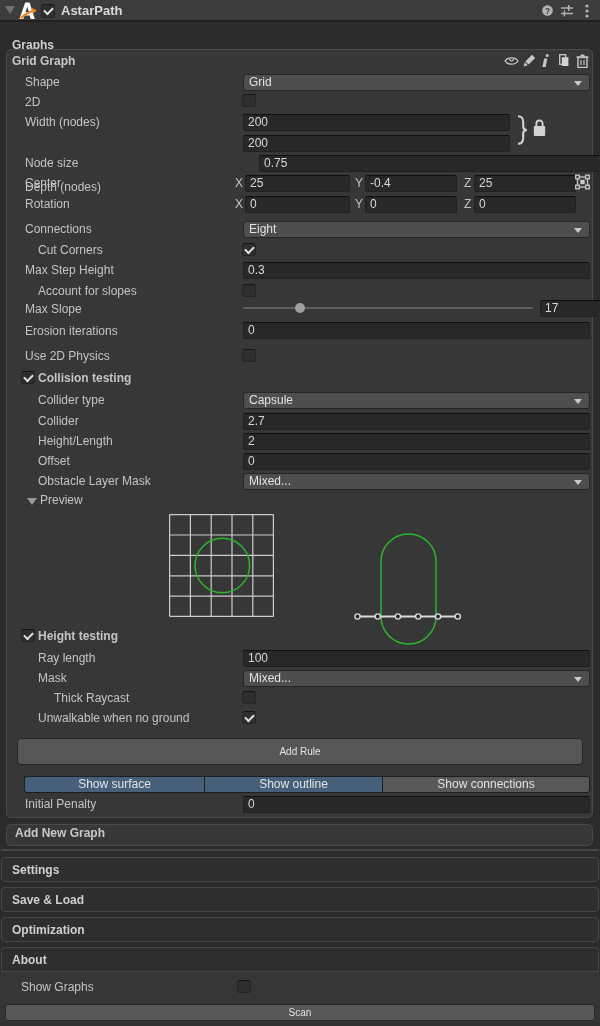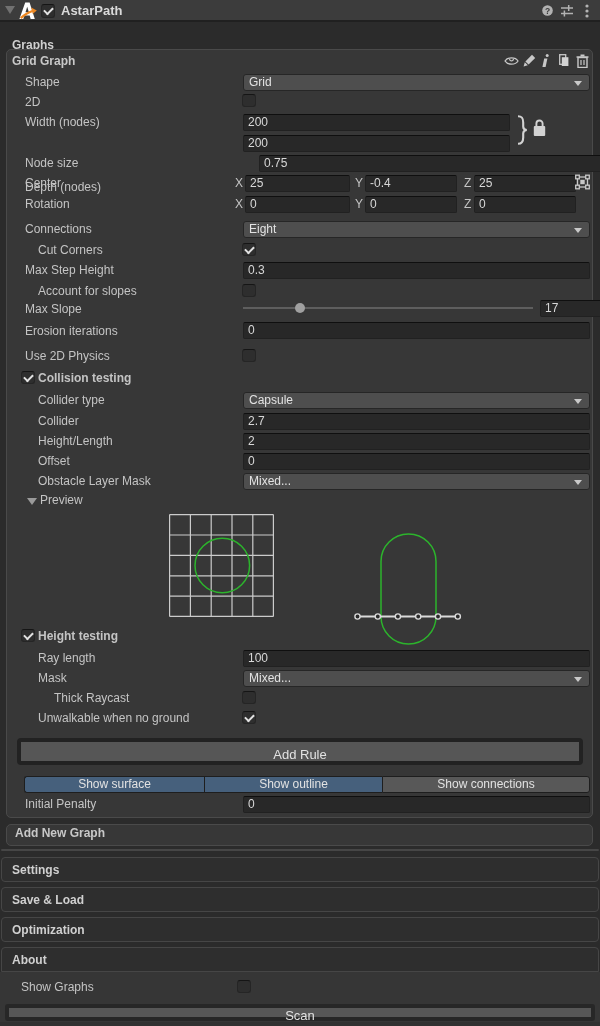--- a/index.html
+++ b/index.html
@@ -7,21 +7,21 @@
 body { font-family:"Liberation Sans", sans-serif; font-size:12px; color:#C4C4C4; }
 #page { position:relative; width:600px; height:1026px; }
 .lab { position:absolute; font-size:12px; line-height:14px; color:#C4C4C4; white-space:nowrap; }
 .bold { font-weight:bold; }
 .fld { position:absolute; height:17px; background:#282828; border:1px solid #212121; border-top-color:#0F0F0F; border-radius:2px; color:#D8D8D8; font-size:12px; line-height:15px; padding-left:4px; white-space:nowrap; }
 .drop { position:absolute; height:17px; background:#4E4E4E; border:1px solid #262626; border-radius:3px; color:#E2E2E2; font-size:12px; line-height:15px; padding-left:5px; white-space:nowrap; }
 .drop:after { content:""; position:absolute; right:7px; top:6px; width:0; height:0; border-left:4px solid transparent; border-right:4px solid transparent; border-top:5px solid #C9C9C9; }
 .chk { position:absolute; width:14px; height:13px; background:#2E2E2E; border:1px solid #252525; border-top-color:#151515; border-radius:3px; }
 .chk.on:after { content:""; position:absolute; left:2px; top:1.5px; width:7px; height:4px; border-left:2px solid #E2E2E2; border-bottom:2px solid #E2E2E2; transform:rotate(-45deg); }
 .secbar { position:absolute; left:1px; width:598px; height:25px; background:#2E2E2E; border:1px solid #464646; border-radius:4px; }
-.btn { position:absolute; background:#555555; border:4px solid #fef9c3; border-radius:3px; color:#E2E2E2; text-align:center; font-size:13px; }
+.btn { position:absolute; background:#555555; border:1px solid #fef9c3; border-radius:3px; color:#E2E2E2; text-align:center; font-size:10px; }
 .tri { position:absolute; width:0; height:0; border-left:5px solid transparent; border-right:5px solid transparent; border-top:6px solid #AFAFAF; }
 </style>
 </head>
 <body>
 <div id="page">
 
 <div style="position:absolute;left:0;top:0;width:600px;height:22px;background:#3C3C3C;border-bottom:2px solid #202020;"></div>
 <div class="tri" style="left:5px;top:6px;border-left-width:5px;border-right-width:5px;border-top-width:8px;border-top-color:#717171;"></div>
 <svg style="position:absolute;left:19px;top:1px;" width="18" height="19" viewBox="0 0 18 19">
   <path d="M6.2 1.5 L10.6 1.5 L15.8 18 L11.6 18 L10.7 14.4 L5.4 14.4 L4.3 18 L0.4 18 Z M8.2 5.8 L6.5 11.3 L9.9 11.3 Z" fill="#FFFFFF"></path>

